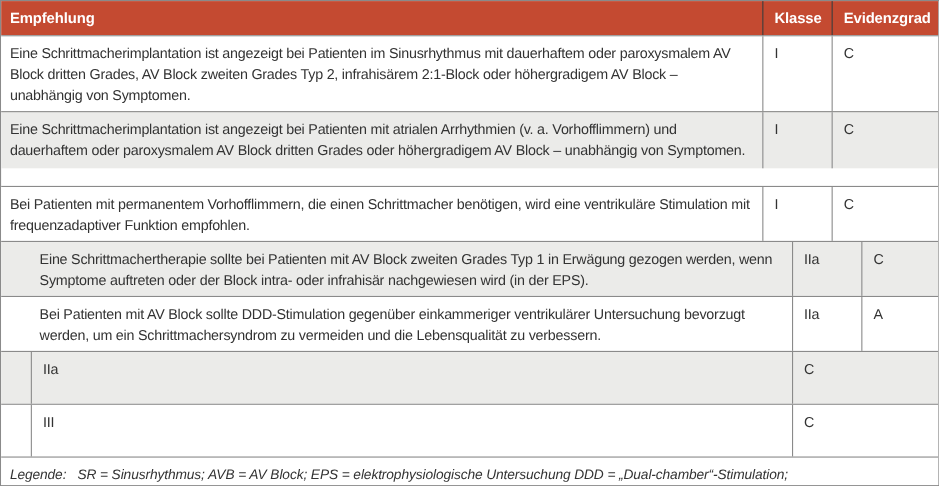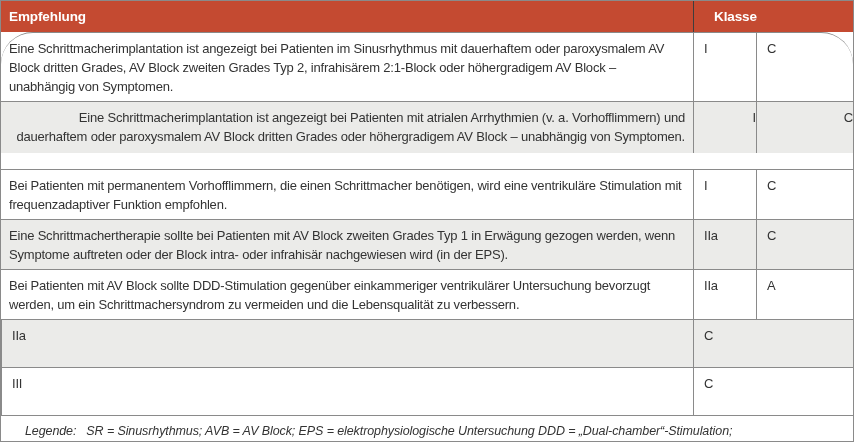--- a/index.html
+++ b/index.html
@@ -35,62 +35,63 @@
     height:31px;
   }
   .thead .hcell{
     display:flex;
     align-items:center;
     font-size:13.5px;
     font-weight:bold;
     letter-spacing:-0.1px;
   }
   .thead .hcell.first{padding-left:8px;}
-  .thead .hcell.sep{border-left:1px solid var(--header-sep);padding-left:20px;}
+  .thead .hcell.sep{border-left:1px solid var(--header-sep);padding-left:10px;}
   
   .trow{
     border-top:1px solid var(--border);
     background:var(--row-bg);
   }
   .trow.alt{background:var(--row-alt-bg);}
   .trow .cell{
     font-size:13px;
     line-height:19px;
     letter-spacing:-0.2px;
     padding:6px 8px 5px 8px;
   }
   .trow .cell.val{
     border-left:1px solid var(--border);
     padding:6px 0 0 10px;
   }
-  .r1{min-height:68px;border-radius:32px;}
-  .r2{min-height:52px;text-align:right;}
+  .r1{min-height:68px;}
+  .r2{min-height:52px;}
   .r3{min-height:47px;margin-top:16px;}
-  .r4,.r5,.r6,.r7{min-height:48px;}
+  .r4,.r5,.r6,.r7{min-height:48px;padding-left:27px;}
   
   .legend{
     border-top:1px solid var(--border);
     background:#fff;
     min-height:49px;
     padding:6px 8px;
     font-size:12.5px;
     font-style:italic;
     line-height:18px;
     letter-spacing:-0.1px;
   }
-  .legend .lbl{margin-right:10px;margin-left:16px;}
+  .legend .lbl{margin-right:10px;}
 </style>
 </head>
 <body>
 
 <div class="table">
 
   <div class="grid-row thead">
     <div class="hcell first">Empfehlung</div>
     <div class="hcell sep">Klasse</div>
+    <div class="hcell sep">Evidenzgrad</div>
   </div>
 
   <div class="grid-row trow r1">
     <div class="cell">Eine Schrittmacherimplantation ist angezeigt bei Patienten im Sinusrhythmus mit dauerhaftem oder paroxysmalem AV Block dritten Grades, AV Block zweiten Grades Typ 2, infrahisärem 2:1-Block oder höhergradigem AV Block – unabhängig von Symptomen.</div>
     <div class="cell val">I</div>
     <div class="cell val">C</div>
   </div>
 
   <div class="grid-row trow r2 alt">
     <div class="cell">Eine Schrittmacherimplantation ist angezeigt bei Patienten mit atrialen Arrhythmien (v. a. Vorhofflimmern) und dauerhaftem oder paroxysmalem AV Block dritten Grades oder höhergradigem AV Block – unabhängig von Symptomen.</div>

